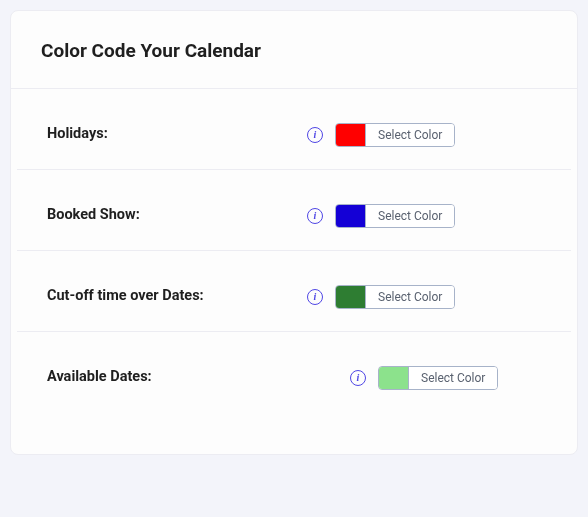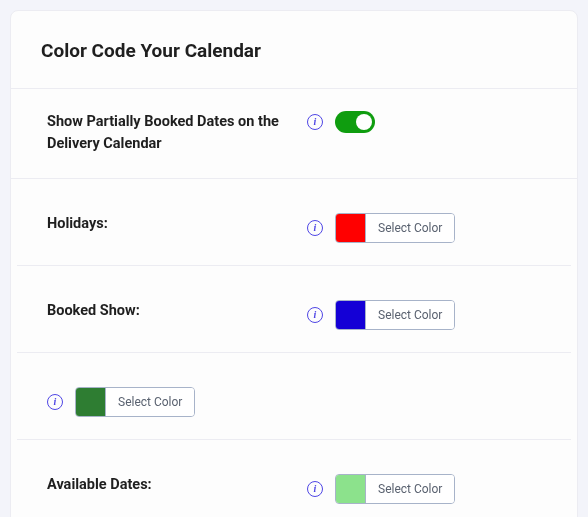--- a/index.html
+++ b/index.html
@@ -26,21 +26,21 @@
     color: #1f1f1f;
   }
   .row {
     display: flex;
     align-items: flex-start;
     padding: 22px 30px;
     border-bottom: 1px solid #ececf2;
     margin: 12px 6px;
   }
   .row.first { margin: 0; padding-left: 36px; padding-right: 36px; }
-  .row.last { border-bottom: none; }
+  .row.last { border-bottom: none; gap: 43px; }
   .label {
     flex: 0 0 260px;
     font-size: 14.5px;
     font-weight: 700;
     color: #1f1f1f;
     line-height: 1.55;
     padding-right: 10px;
   }
   .controls {
     display: flex;
@@ -84,21 +84,21 @@
     background: #fff;
     border-radius: 50%;
     top: 3px;
     right: 3px;
   }
   .color-picker {
     display: flex;
     border: 1px solid #a7b3c9;
     border-radius: 4px;
     overflow: hidden;
-    height: 30px;
+    height: 24px;
     cursor: pointer;
   }
   .swatch {
     width: 30px;
     height: 100%;
     border-right: 1px solid #a7b3c9;
   }
   .picker-label {
     padding: 0 12px;
     display: flex;
@@ -110,27 +110,20 @@
 </style>
 </head>
 <body>
 
 <div class="card">
 
   <div class="header">
     <h2>Color Code Your Calendar</h2>
   </div>
 
-  <div class="row first">
-    <div class="label">Show Partially Booked Dates on the Delivery Calendar</div>
-    <div class="controls">
-      <span class="info-icon"></span>
-      <span class="toggle"></span>
-    </div>
-  </div>
 
   <div class="row">
     <div class="label">Holidays:</div>
     <div class="controls">
       <span class="info-icon"></span>
       <span class="color-picker">
         <span class="swatch" style="background:#ff0000"></span>
         <span class="picker-label">Select Color</span>
       </span>
     </div>
@@ -141,20 +134,21 @@
     <div class="controls">
       <span class="info-icon"></span>
       <span class="color-picker">
         <span class="swatch" style="background:#1400d6"></span>
         <span class="picker-label">Select Color</span>
       </span>
     </div>
   </div>
 
   <div class="row">
+    <div class="label">Cut-off time over Dates:</div>
     <div class="controls">
       <span class="info-icon"></span>
       <span class="color-picker">
         <span class="swatch" style="background:#2e7d32"></span>
         <span class="picker-label">Select Color</span>
       </span>
     </div>
   </div>
 
   <div class="row last">

